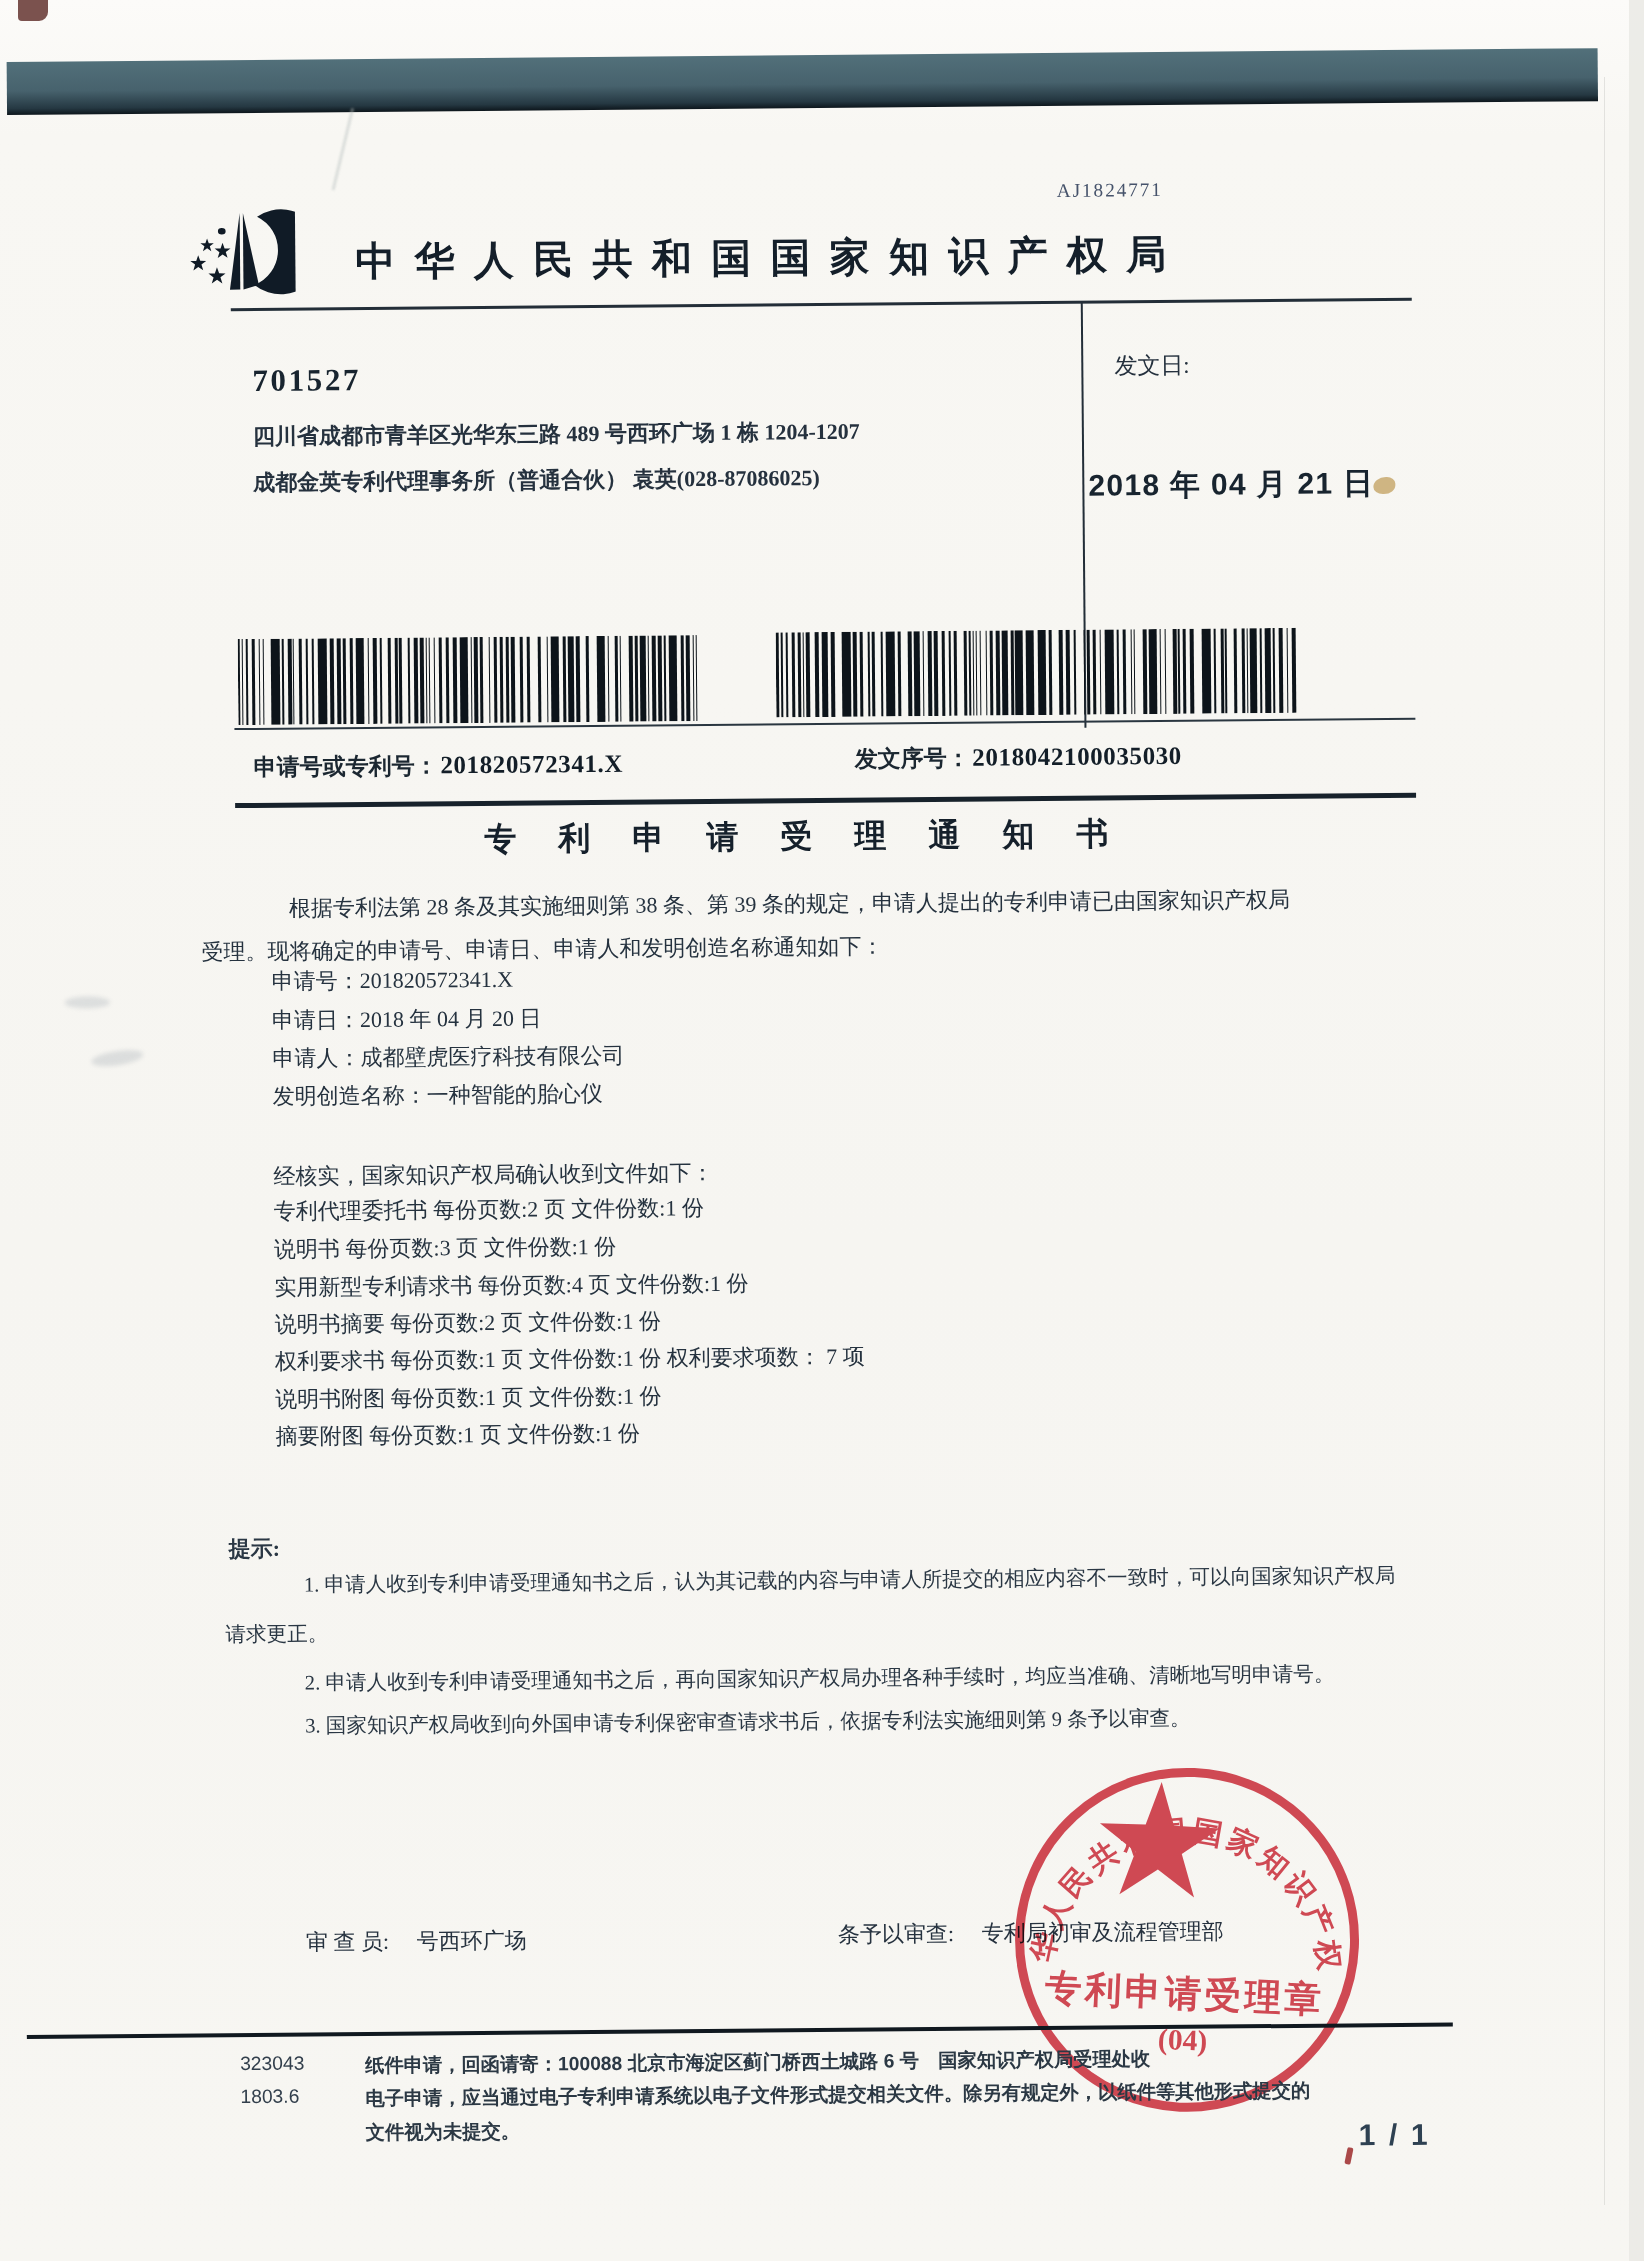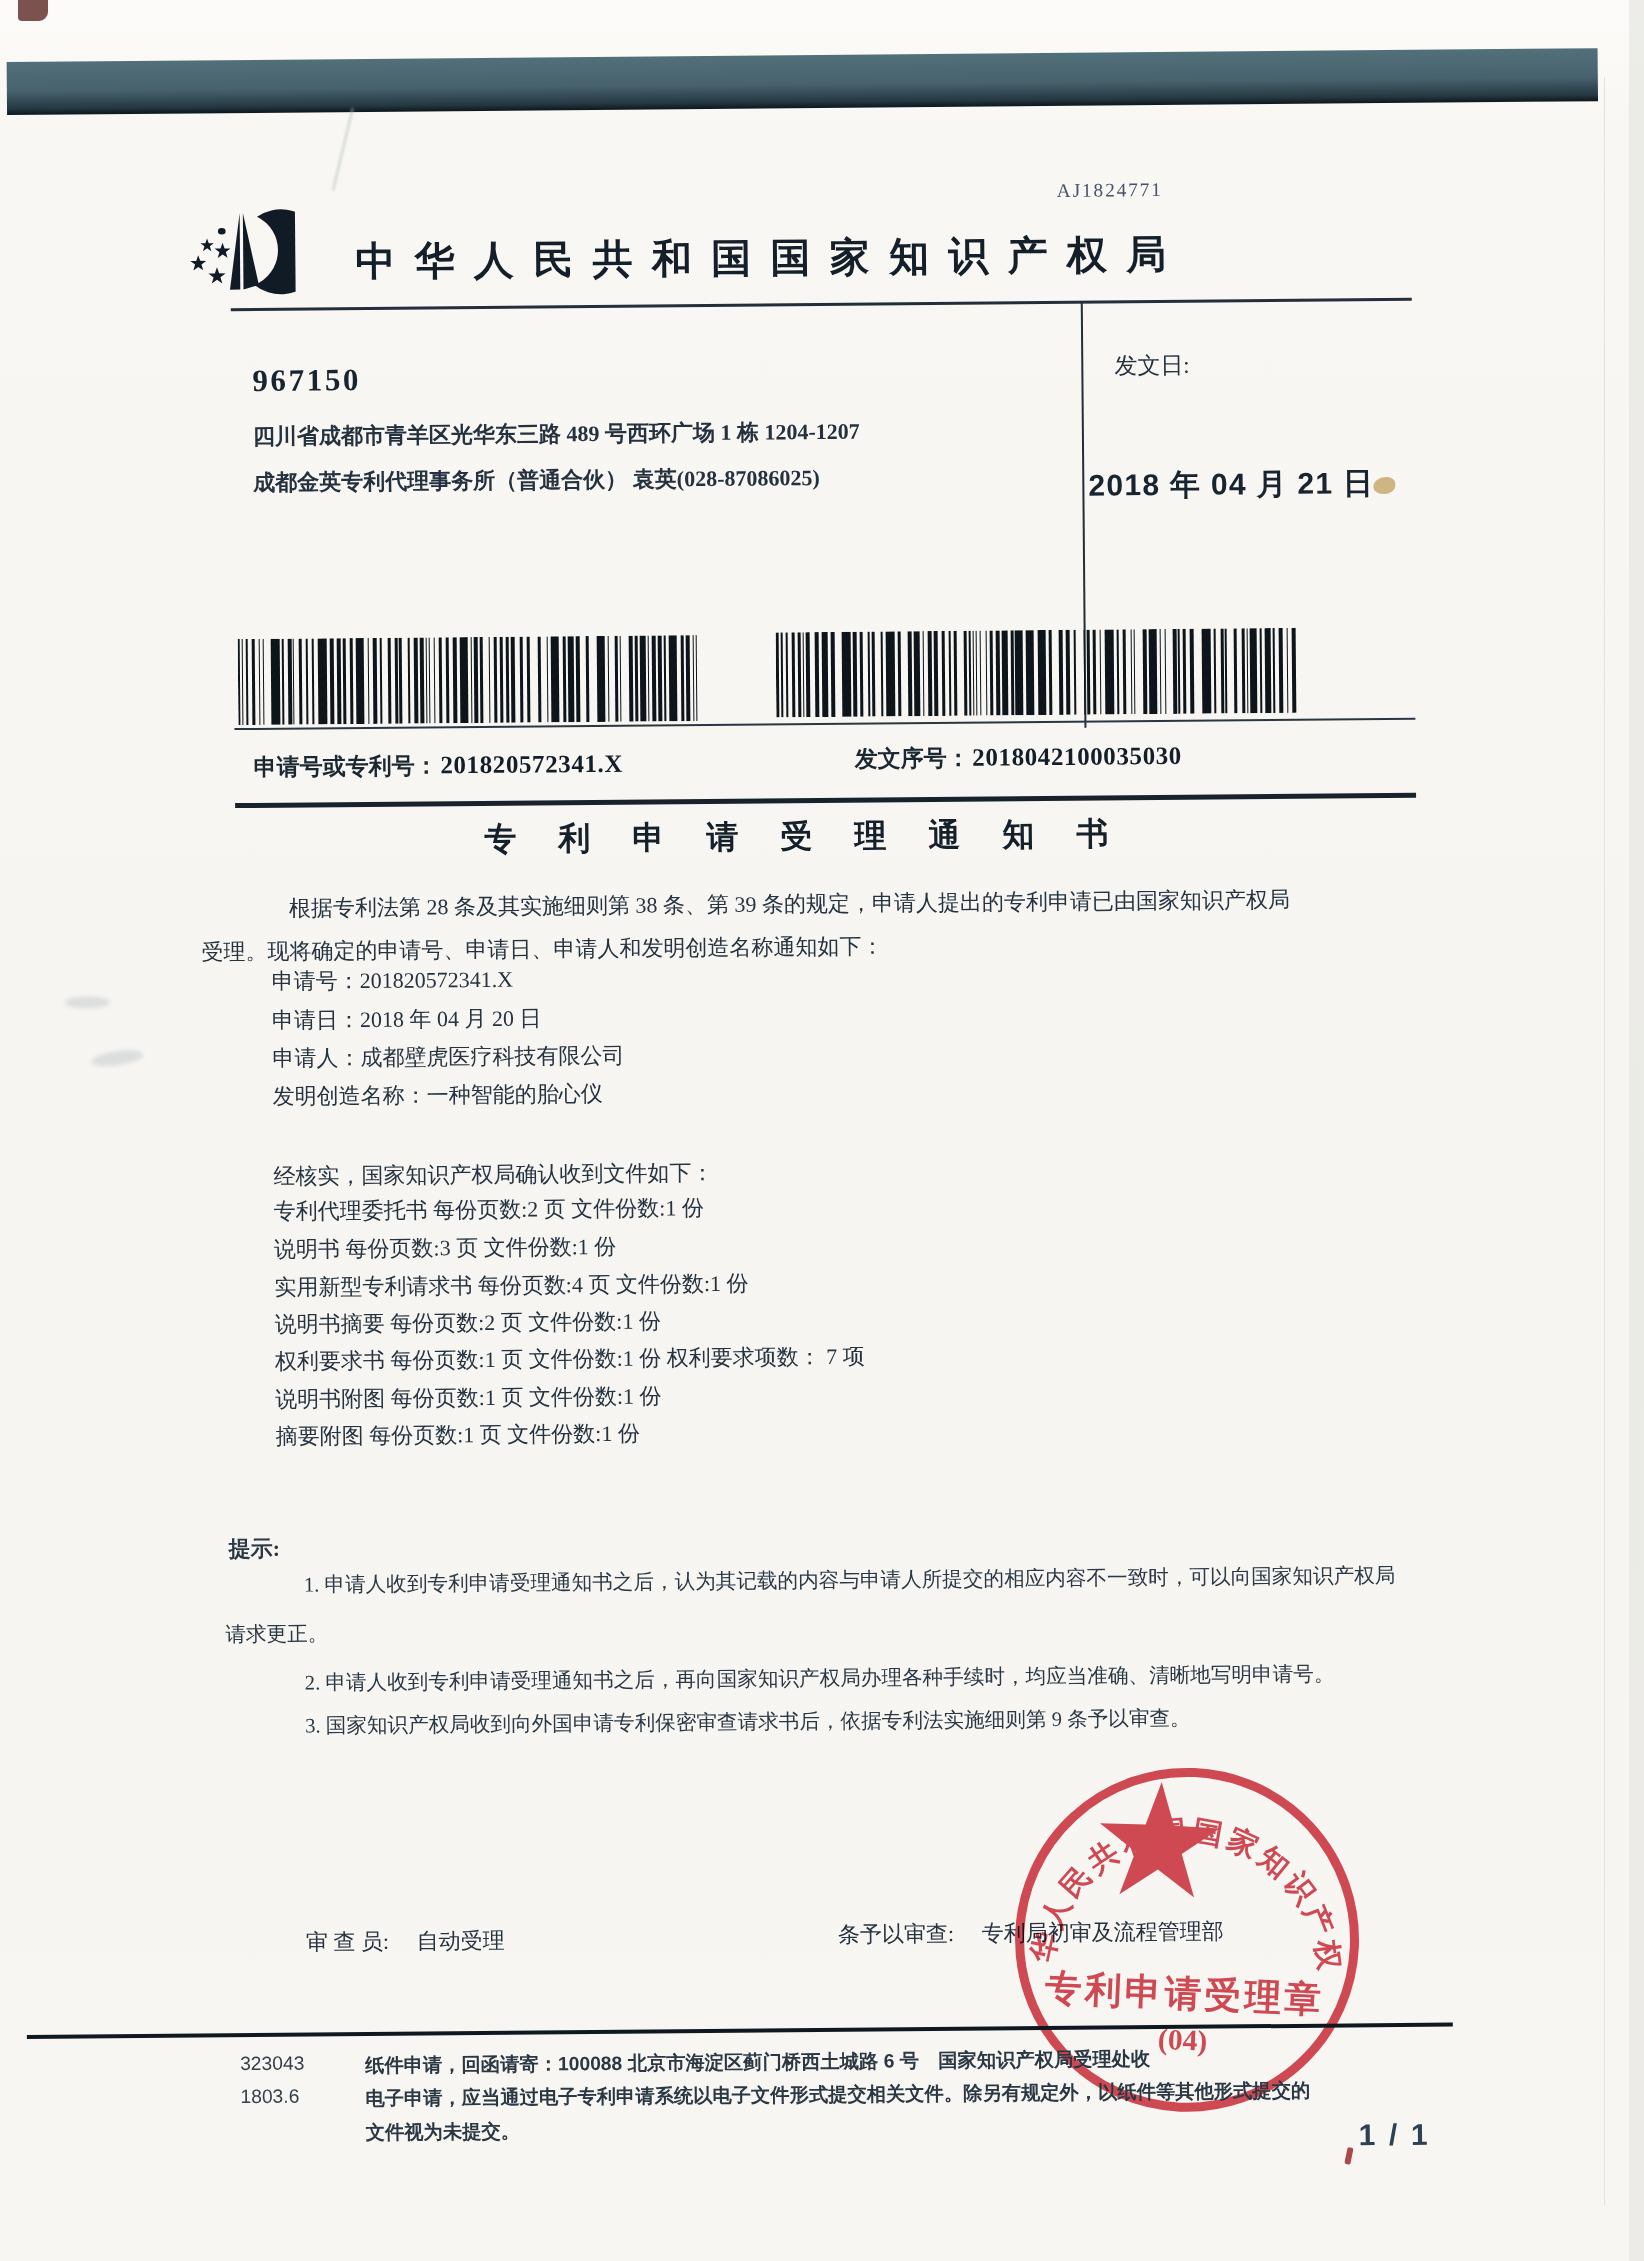--- a/index.html
+++ b/index.html
@@ -115,21 +115,21 @@
       <use href="#spark" transform="translate(63,110) scale(14)"></use>
       <polygon class="logo-ink" points="99,12 83,131 99,131"></polygon>
       <polygon class="logo-ink" points="104,12 104,131 128,124"></polygon>
       <path class="logo-ink" d="M 126 18 A 58 58 0 0 1 121 124 A 66 66 0 1 0 126 18 Z"></path>
     </svg>
 
     <div class="abs office-title">中华人民共和国国家知识产权局</div>
     <div class="abs rule1"></div>
     <div class="abs vdiv"></div>
 
-    <div class="abs postal">967150</div>
+    <div class="abs postal">701527</div>
     <div class="abs addr1">四川省成都市青羊区光华东三路 489 号西环广场 1 栋 1204-1207</div>
     <div class="abs addr2">成都金英专利代理事务所（普通合伙） 袁英(028-87086025)</div>
     <div class="abs date-label">发文日:</div>
     <div class="abs issue-date">2018 年 04 月 21 日</div>
     <div class="abs speck"></div>
 
     <div class="abs barcode bc1">
         <i style="left:0px;width:1.9px"></i>
         <i style="left:3.9px;width:1.3px"></i>
         <i style="left:8.4px;width:1.9px"></i>
@@ -307,21 +307,21 @@
     <div class="abs bodytxt r6">摘要附图 每份页数:1 页 文件份数:1 份</div>
 
     <div class="abs tiptxt tips-h">提示:</div>
     <div class="abs tiptxt t1a">1. 申请人收到专利申请受理通知书之后，认为其记载的内容与申请人所提交的相应内容不一致时，可以向国家知识产权局</div>
     <div class="abs tiptxt t1b">请求更正。</div>
     <div class="abs tiptxt t2">2. 申请人收到专利申请受理通知书之后，再向国家知识产权局办理各种手续时，均应当准确、清晰地写明申请号。</div>
     <div class="abs tiptxt t3">3. 国家知识产权局收到向外国申请专利保密审查请求书后，依据专利法实施细则第 9 条予以审查。</div>
 
     <div class="abs sign examiner">
       <span>审 查 员:</span>
-      <span class="val">自动受理</span>
+      <span class="val">号西环广场</span>
     </div>
     <div class="abs sign dept">
       <span>条予以审查:</span>
       <span class="val">专利局初审及流程管理部</span>
     </div>
 
     <svg class="abs stamp" width="380" height="380" viewBox="0 0 590 590">
       <circle cx="295" cy="295" r="260" fill="none" stroke="var(--stamp-color)" stroke-width="14"></circle>
       <path id="ringPath" d="M 87 350 A 208 208 0 1 1 503 350" fill="none"></path>
       <text class="ring-text">

